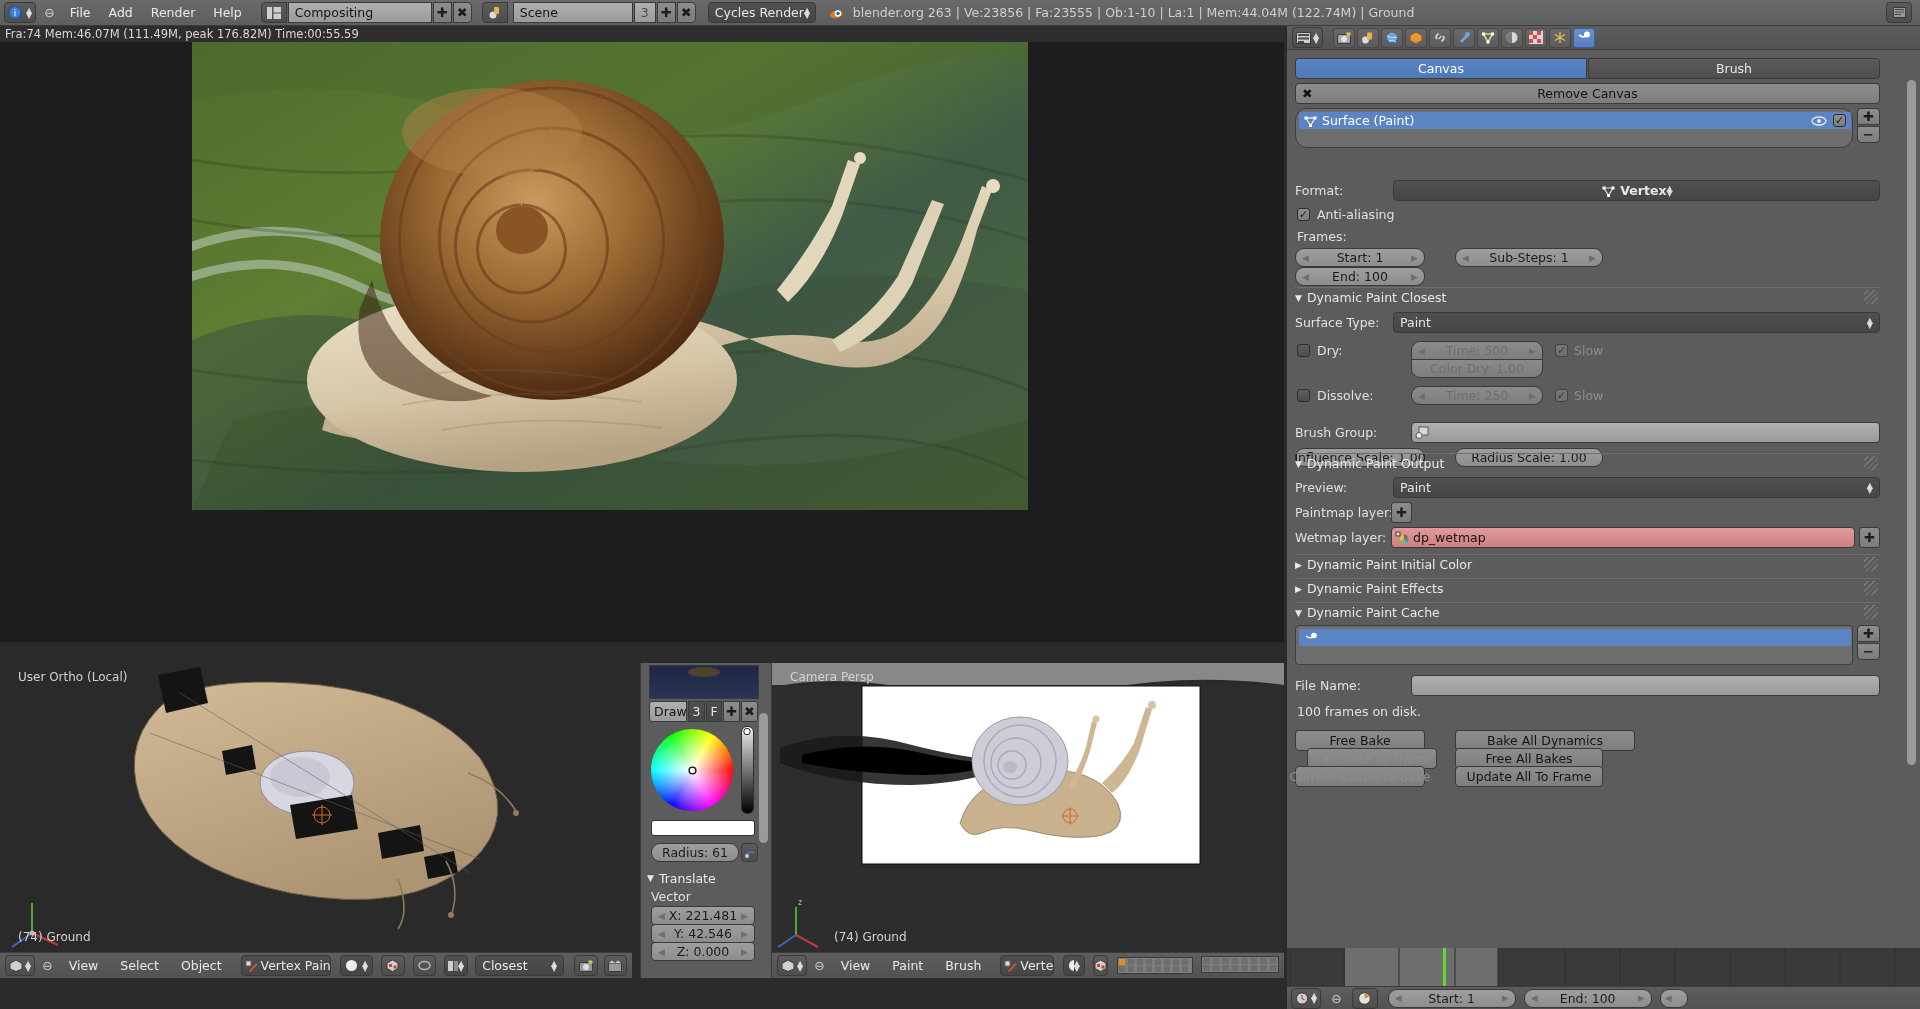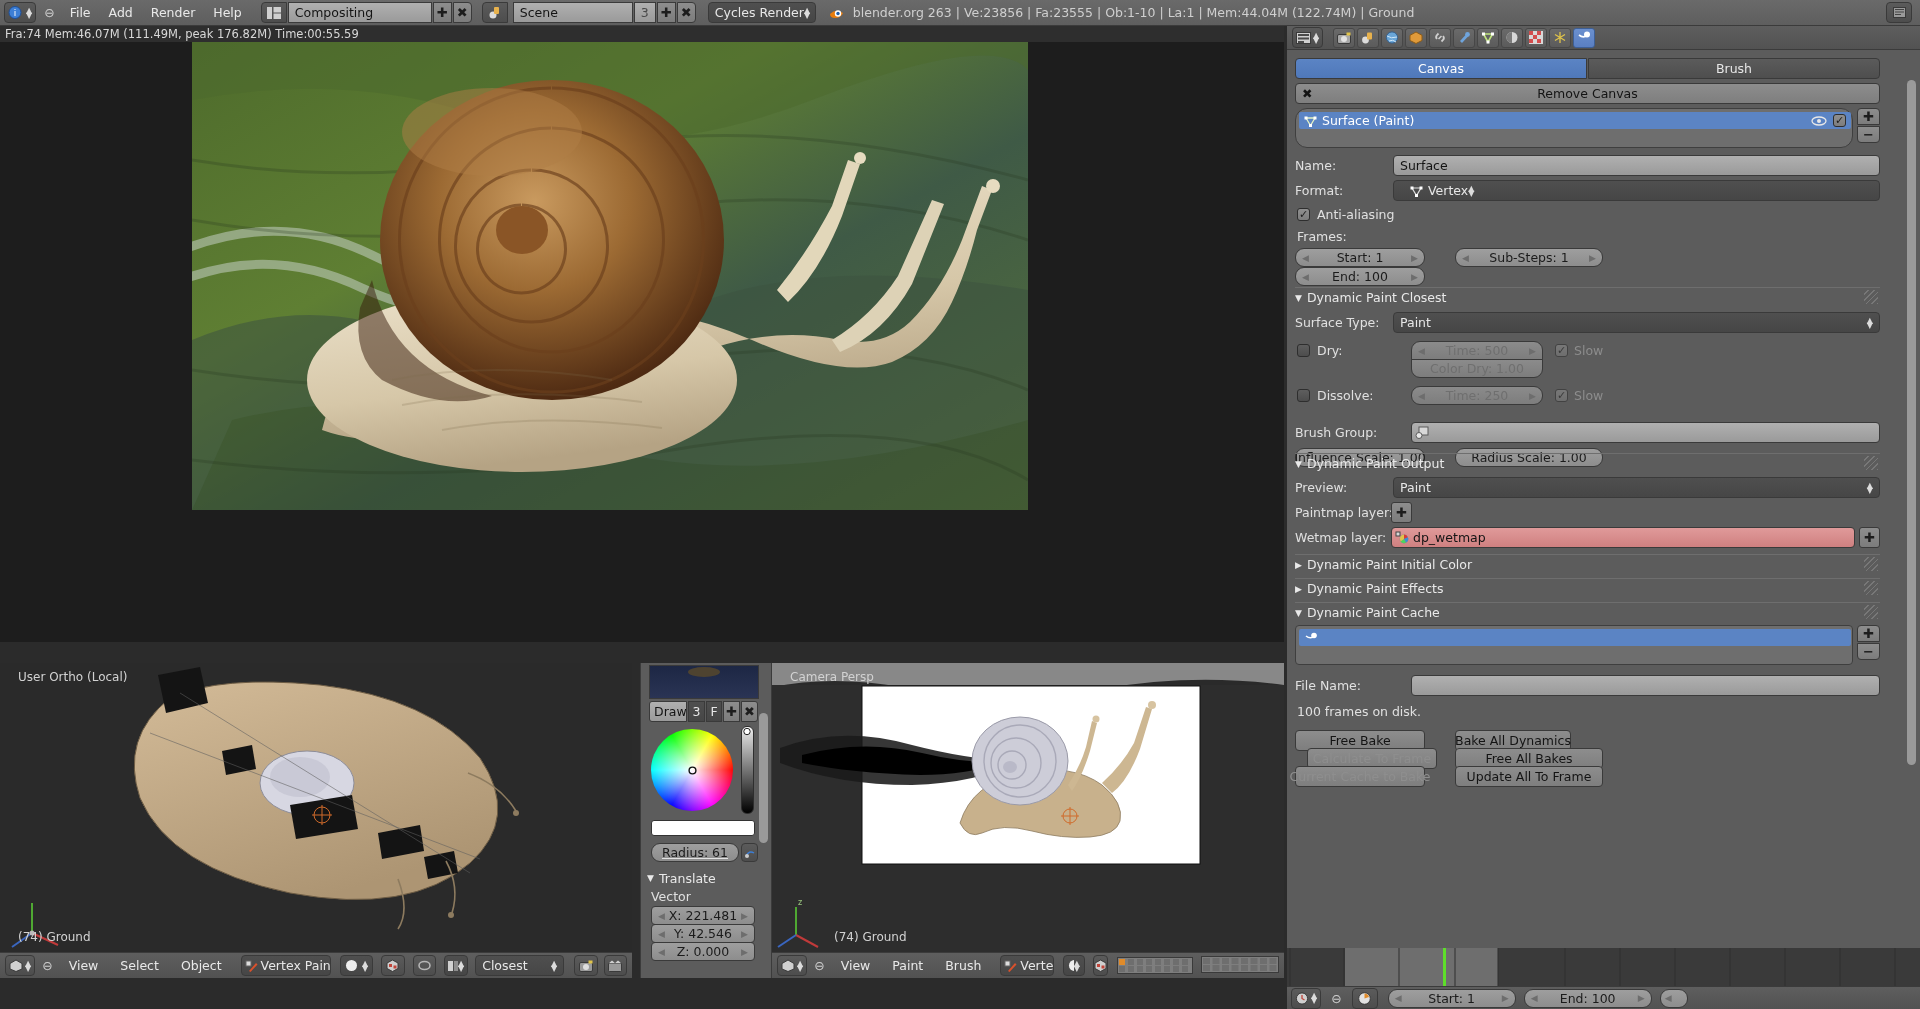--- a/index.html
+++ b/index.html
@@ -481,21 +481,21 @@
         <circle cx="4.5" cy="4.5" r="3.4" fill="none" stroke="#111" stroke-width="1.4"></circle>
       </svg>
     </div>
     <div class="valbar" style="position:absolute; left:100px; top:63px;">
       <svg width="13" height="9" style="position:absolute; left:-1px; top:0;">
         <circle cx="6" cy="4.5" r="3.2" fill="#fff" stroke="#222"></circle>
       </svg>
     </div>
     <div style="position:absolute; left:10px; top:157px; width:104px; height:16px; background:#ffffff; border:1px solid #333; border-radius:3px;"></div>
 
-    <div style="position:absolute; left:10px; top:180px; display:flex; align-items:center; gap:2px;text-decoration:underline;">
+    <div style="position:absolute; left:10px; top:180px; display:flex; align-items:center; gap:2px;">
       <div class="numfield" style="width:88px;">
         <span>Radius: 61</span>
       </div>
       <div class="iconbox" style="width:17px; height:19px;">
         <svg width="12" height="12">
             <path d="M2 9 q3 -6 8 -3" stroke="#3d7fd6" fill="none" stroke-width="1.4"></path>
             <circle cx="3" cy="9" r="2" fill="#ccc"></circle>
           </svg>
       </div>
     </div>
@@ -767,28 +767,24 @@
               <circle cx="8" cy="5" r="2" fill="#e8e8e8"></circle>
           </svg>
           <span class="chk on">✓</span>
         </div>
       </div>
       <div style="position:absolute; left:570px; top:58px;">
         <div class="sqbtn" style="width:23px; height:17px; border-radius:4px 4px 0 0;">✚</div>
         <div class="sqbtn" style="width:23px; height:17px; border-radius:0 0 4px 4px; margin-top:1px;">−</div>
       </div>
 
-      <div class="row" style="position:absolute; left:8px; top:105px; width:585px;">
-        <span class="lbl" style="width:92px;">Name:</span>
-        <div class="field" style="flex:1;">Surface</div>
-      </div>
 
       <div class="row" style="position:absolute; left:8px; top:130px; width:585px;">
         <span class="lbl" style="width:92px;">Format:</span>
-        <div class="field dark" style="flex:1; justify-content:flex-start; padding-left:16px;">
+        <div class="field dark" style="flex:1; justify-content:center; padding-left:8px;font-weight:bold;">
           <span style="display:flex; align-items:center; gap:5px;">
             <svg width="13" height="12">
               <path d="M2 3 L11 3 L6.5 10.5Z" fill="none" stroke="#dcdcdc" stroke-width="1.2"></path>
               <rect x="0.5" y="1.5" width="3" height="3" fill="#fff"></rect>
                 <rect x="9.5" y="1.5" width="3" height="3" fill="#fff"></rect>
                 <rect x="5" y="9" width="3" height="3" fill="#fff"></rect>
             </svg>
             <span>Vertex</span>
           </span>
           <span class="arrows">
@@ -962,21 +958,21 @@
 
       <div class="row" style="position:absolute; left:8px; top:625px; width:585px;">
         <span class="lbl" style="width:110px;">File Name:</span>
         <div class="field" style="flex:1;"></div>
       </div>
       <div class="lbl" style="position:absolute; left:10px; top:654px;">100 frames on disk.</div>
 
       <div class="btn" style="position:absolute; left:8px; top:680px; width:130px;">Free Bake</div>
       <div class="btn disabled" style="position:absolute; left:20px; top:698px; width:130px;">Calculate To Frame</div>
       <div class="btn disabled" style="position:absolute; left:8px; top:716px; width:130px;">Current Cache to Bake</div>
-      <div class="btn" style="position:absolute; left:168px; top:680px; width:116px;">Bake All Dynamics</div>
+      <div class="btn" style="position:absolute; left:168px; top:680px; width:180px;">Bake All Dynamics</div>
       <div class="btn" style="position:absolute; left:168px; top:698px; width:148px;">Free All Bakes</div>
       <div class="btn" style="position:absolute; left:168px; top:716px; width:148px;">Update All To Frame</div>
 
       <div class="scrollbar-v" style="top:30px; height:685px; right:4px;"></div>
     </div>
   </div>
 
   <div class="timeline">
     <div class="tl-track">
       <svg width="633" height="38">

